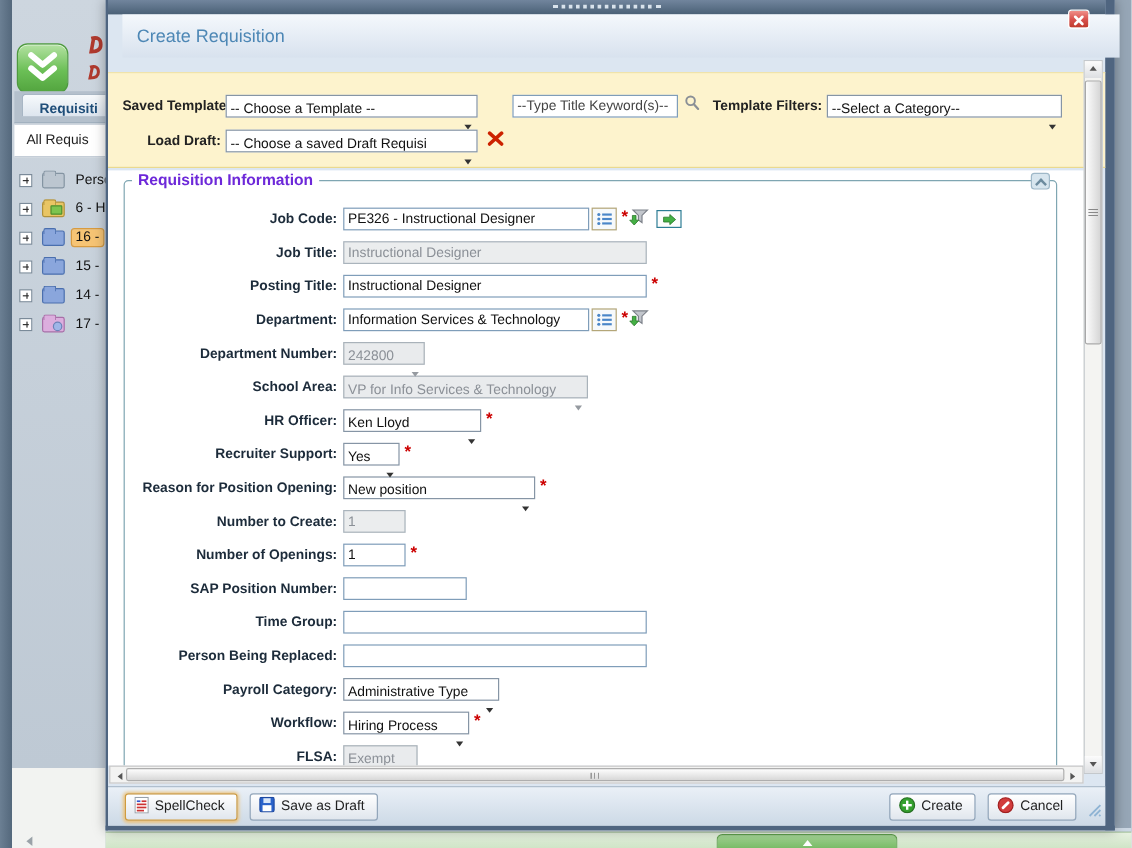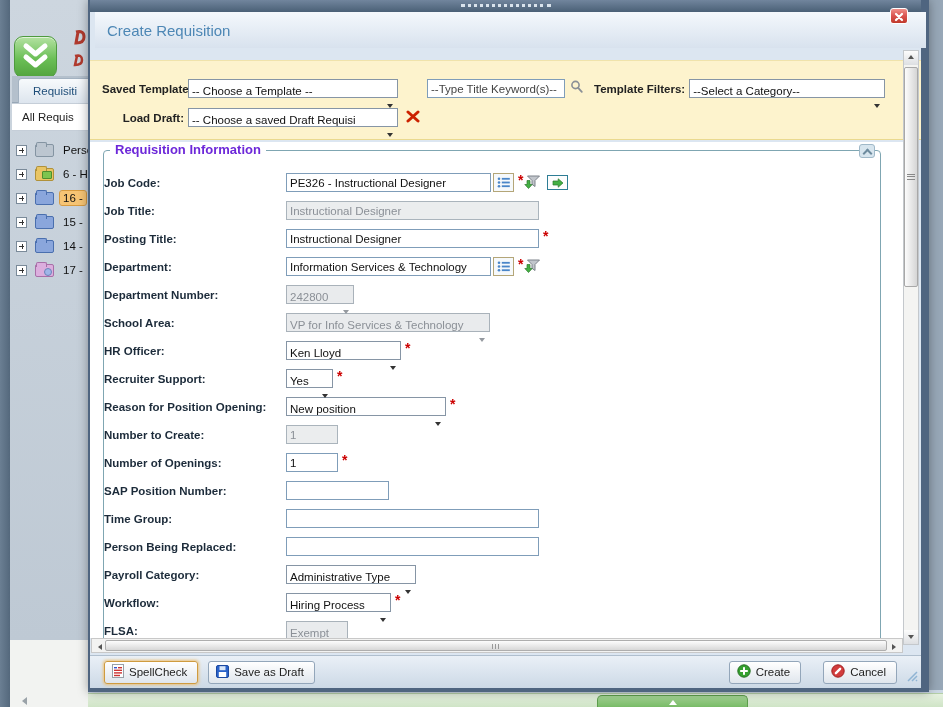--- a/index.html
+++ b/index.html
@@ -14,23 +14,23 @@
     background: linear-gradient(90deg,#6b7f93,#54687c); }
   .left-panel { position:absolute; left:10px; top:0; width:78px; height:640px;
     background: linear-gradient(#cdd6df,#bec9d4); overflow:visible; }
   .app-icon { position:absolute; left:4px; top:36px; width:43px; height:42px;
     border-radius:9px; border:1px solid #4e9a3f;
     background: linear-gradient(#b4e2a2,#6bbf56 55%,#52a43e);
     box-shadow: inset 0 1px 0 rgba(255,255,255,.6); }
   .logo-frag { position:absolute; left:62px; top:30px; width:16px; height:44px; overflow:hidden; }
   .tabs-strip { position:absolute; left:2px; top:76px; width:76px; height:27px;
     background:#b4c0cc; border-bottom:1px solid #97a7b6; }
-  .tab { position:absolute; left:6px; top:2px; height:25px; min-width:90px;
+  .tab { position:absolute; left:6px; top:2px; height:19px; min-width:90px;
     background: linear-gradient(#f7fafc,#dde5ee); border:1px solid #a3b2c1; border-bottom:none;
-    border-radius:4px 4px 0 0; font-size:11.5px; font-weight:normal; color:#1f4e79;
+    border-radius:4px 4px 0 0; font-size:11.5px; font-weight:bold; color:#1f4e79;
     padding:6px 0 0 14px; white-space:nowrap; }
   .filter-row { position:absolute; left:2px; top:103px; width:76px; height:28px;
     background:#fff; border-top:1px solid #c5ced8; border-bottom:1px solid #c5ced8;
     font-size:11.5px; color:#222; padding:7px 0 0 10px; white-space:nowrap; }
   .tree { position:absolute; left:2px; top:138px; width:200px; }
   .tree-row { height:24px; display:flex; align-items:center; white-space:nowrap; }
   .expander { width:11px; height:11px; background:#fff; border:1px solid #7a8a99;
     margin-left:4px; flex:0 0 auto; position:relative; }
   .expander::before, .expander::after { content:""; position:absolute; background:#333; }
   .expander::before { left:2px; top:4.5px; width:5px; height:1px; }
@@ -67,21 +67,21 @@
     border-left:2px solid #4f6580; border-right:8px solid #4f6580; border-bottom:4px solid #4f6580;
     box-shadow: 0 0 10px rgba(0,0,0,.35); background:#dce6f1; z-index:10; }
   .m-topbar { height:12px; background: linear-gradient(#71859d,#4a6076); position:relative; }
   .m-grip { position:absolute; left:50%; top:4px; margin-left:-45px; width:90px; height:0;
     border-top:3px dotted #d9e3ec; }
   .m-close { position:absolute; right:13px; top:8px; width:18px; height:16px; z-index:40;
     background: linear-gradient(#f0908a,#d9534f 50%,#c0392b); border:1px solid #fff;
     border-radius:3px; cursor:pointer; }
   .m-close svg { display:block; margin:2px auto 0; }
   .m-inner { position:relative; width:831px; height:676px; }
-  .m-header { position:absolute; left:5px; top:0; width:831px; height:36px;
+  .m-header { position:absolute; left:12px; top:0; width:831px; height:36px;
     background: linear-gradient(#f4f8fc,#d8e2ee); }
   .m-title { font-size:15px; color:#4d87b5; padding:10px 0 0 12px; }
   
   .tpl-bar { position:absolute; left:0; top:48px; width:831px; height:80px;
     background:#fdf3cd; border-top:1px solid #f0e3ab; border-bottom:1px solid #ead98f; }
   .tpl-row { position:absolute; left:12px; display:flex; align-items:center; height:21px; }
   .tpl-row1 { top:17px; } .tpl-row2 { top:46px; }
   .tpl-label { width:86px; text-align:right; font-size:11.5px; font-weight:bold;
     color:#222; padding-right:4px; white-space:nowrap; flex:0 0 auto; }
   
@@ -113,21 +113,21 @@
   .fs { position:absolute; left:13px; top:8px; width:778px; height:560px;
     border:1px solid #7fa6b2; border-radius:4px; }
   .fs-legend { position:absolute; top:-9px; left:6px; background:#fff; padding:0 5px;
     font-size:13px; font-weight:bold; color:#6d28d9; }
   .fs-collapse { position:absolute; top:-7px; right:5px; width:16px; height:14px;
     background:#d7e5ee; border:1px solid #9fb8c8; border-radius:3px; cursor:pointer; }
   .fs-collapse::after { content:""; position:absolute; left:4px; top:5px; width:5px; height:5px;
     border-left:2px solid #6d8b9e; border-top:2px solid #6d8b9e; transform:rotate(45deg); }
   .fs-body { padding-top:22px; }
   .frow { display:flex; align-items:center; height:19px; margin-bottom:9px; }
-  .flabel { width:182px; flex:0 0 182px; padding-right:5px;
+  .flabel { width:182px; flex:0 0 182px; text-align:right; padding-right:5px;
     font-size:11.5px; font-weight:bold; color:#1c2b3a; white-space:nowrap; }
   
   .m-hscroll { position:absolute; left:1px; top:626px; width:812px; height:15px;
     background:#f3f3f2; border:1px solid #c8c8c8; }
   .hs-thumb { position:absolute; left:13px; right:15px; top:1px; height:11px;
     background: linear-gradient(#fdfdfd,#d8d8d8); border:1px solid #aeaeae; border-radius:2px; }
   .hs-thumb::after { content:""; position:absolute; left:50%; top:3px; margin-left:-4px;
     width:8px; height:5px;
     background: repeating-linear-gradient(90deg,#999 0,#999 1px,transparent 1px,transparent 3px); }
   .hs-left { position:absolute; left:3px; top:4.5px; width:0; height:0;
@@ -149,21 +149,21 @@
   .vs-thumb::after { content:""; position:absolute; top:50%; left:50%; margin:-3px 0 0 -4px;
     width:8px; height:6px;
     background: repeating-linear-gradient(#888 0,#888 1px,transparent 1px,transparent 2.5px); }
   
   .m-footer { position:absolute; left:0; top:643px; width:831px; height:33px;
     background: linear-gradient(#eaf0f7,#ccd9e6); border-top:1px solid #b0bfce;
     display:flex; align-items:center; }
   .btn { height:23px; border:1px solid #93a6ba; border-radius:3px;
     background: linear-gradient(#ffffff,#e0e6ed); font-size:11.5px; color:#222;
     display:inline-flex; align-items:center; gap:5px; padding:0 10px 0 7px; cursor:pointer;
-    font-family:"Liberation Sans","DejaVu Sans",sans-serif;margin-left:12px; }
+    font-family:"Liberation Sans","DejaVu Sans",sans-serif; }
   .btn-spell { margin-left:14px; border-color:#cf9b3f; box-shadow:0 0 3px 1px #ecc27a; }
   .btn-draft { margin-left:10px; }
   .foot-right { margin-left:auto; margin-right:24px; display:flex; gap:10px; }
   .resize-grip { position:absolute; right:3px; bottom:2px; }
 </style>
 </head>
 <body>
 
 <div class="left-rail"></div>
 

